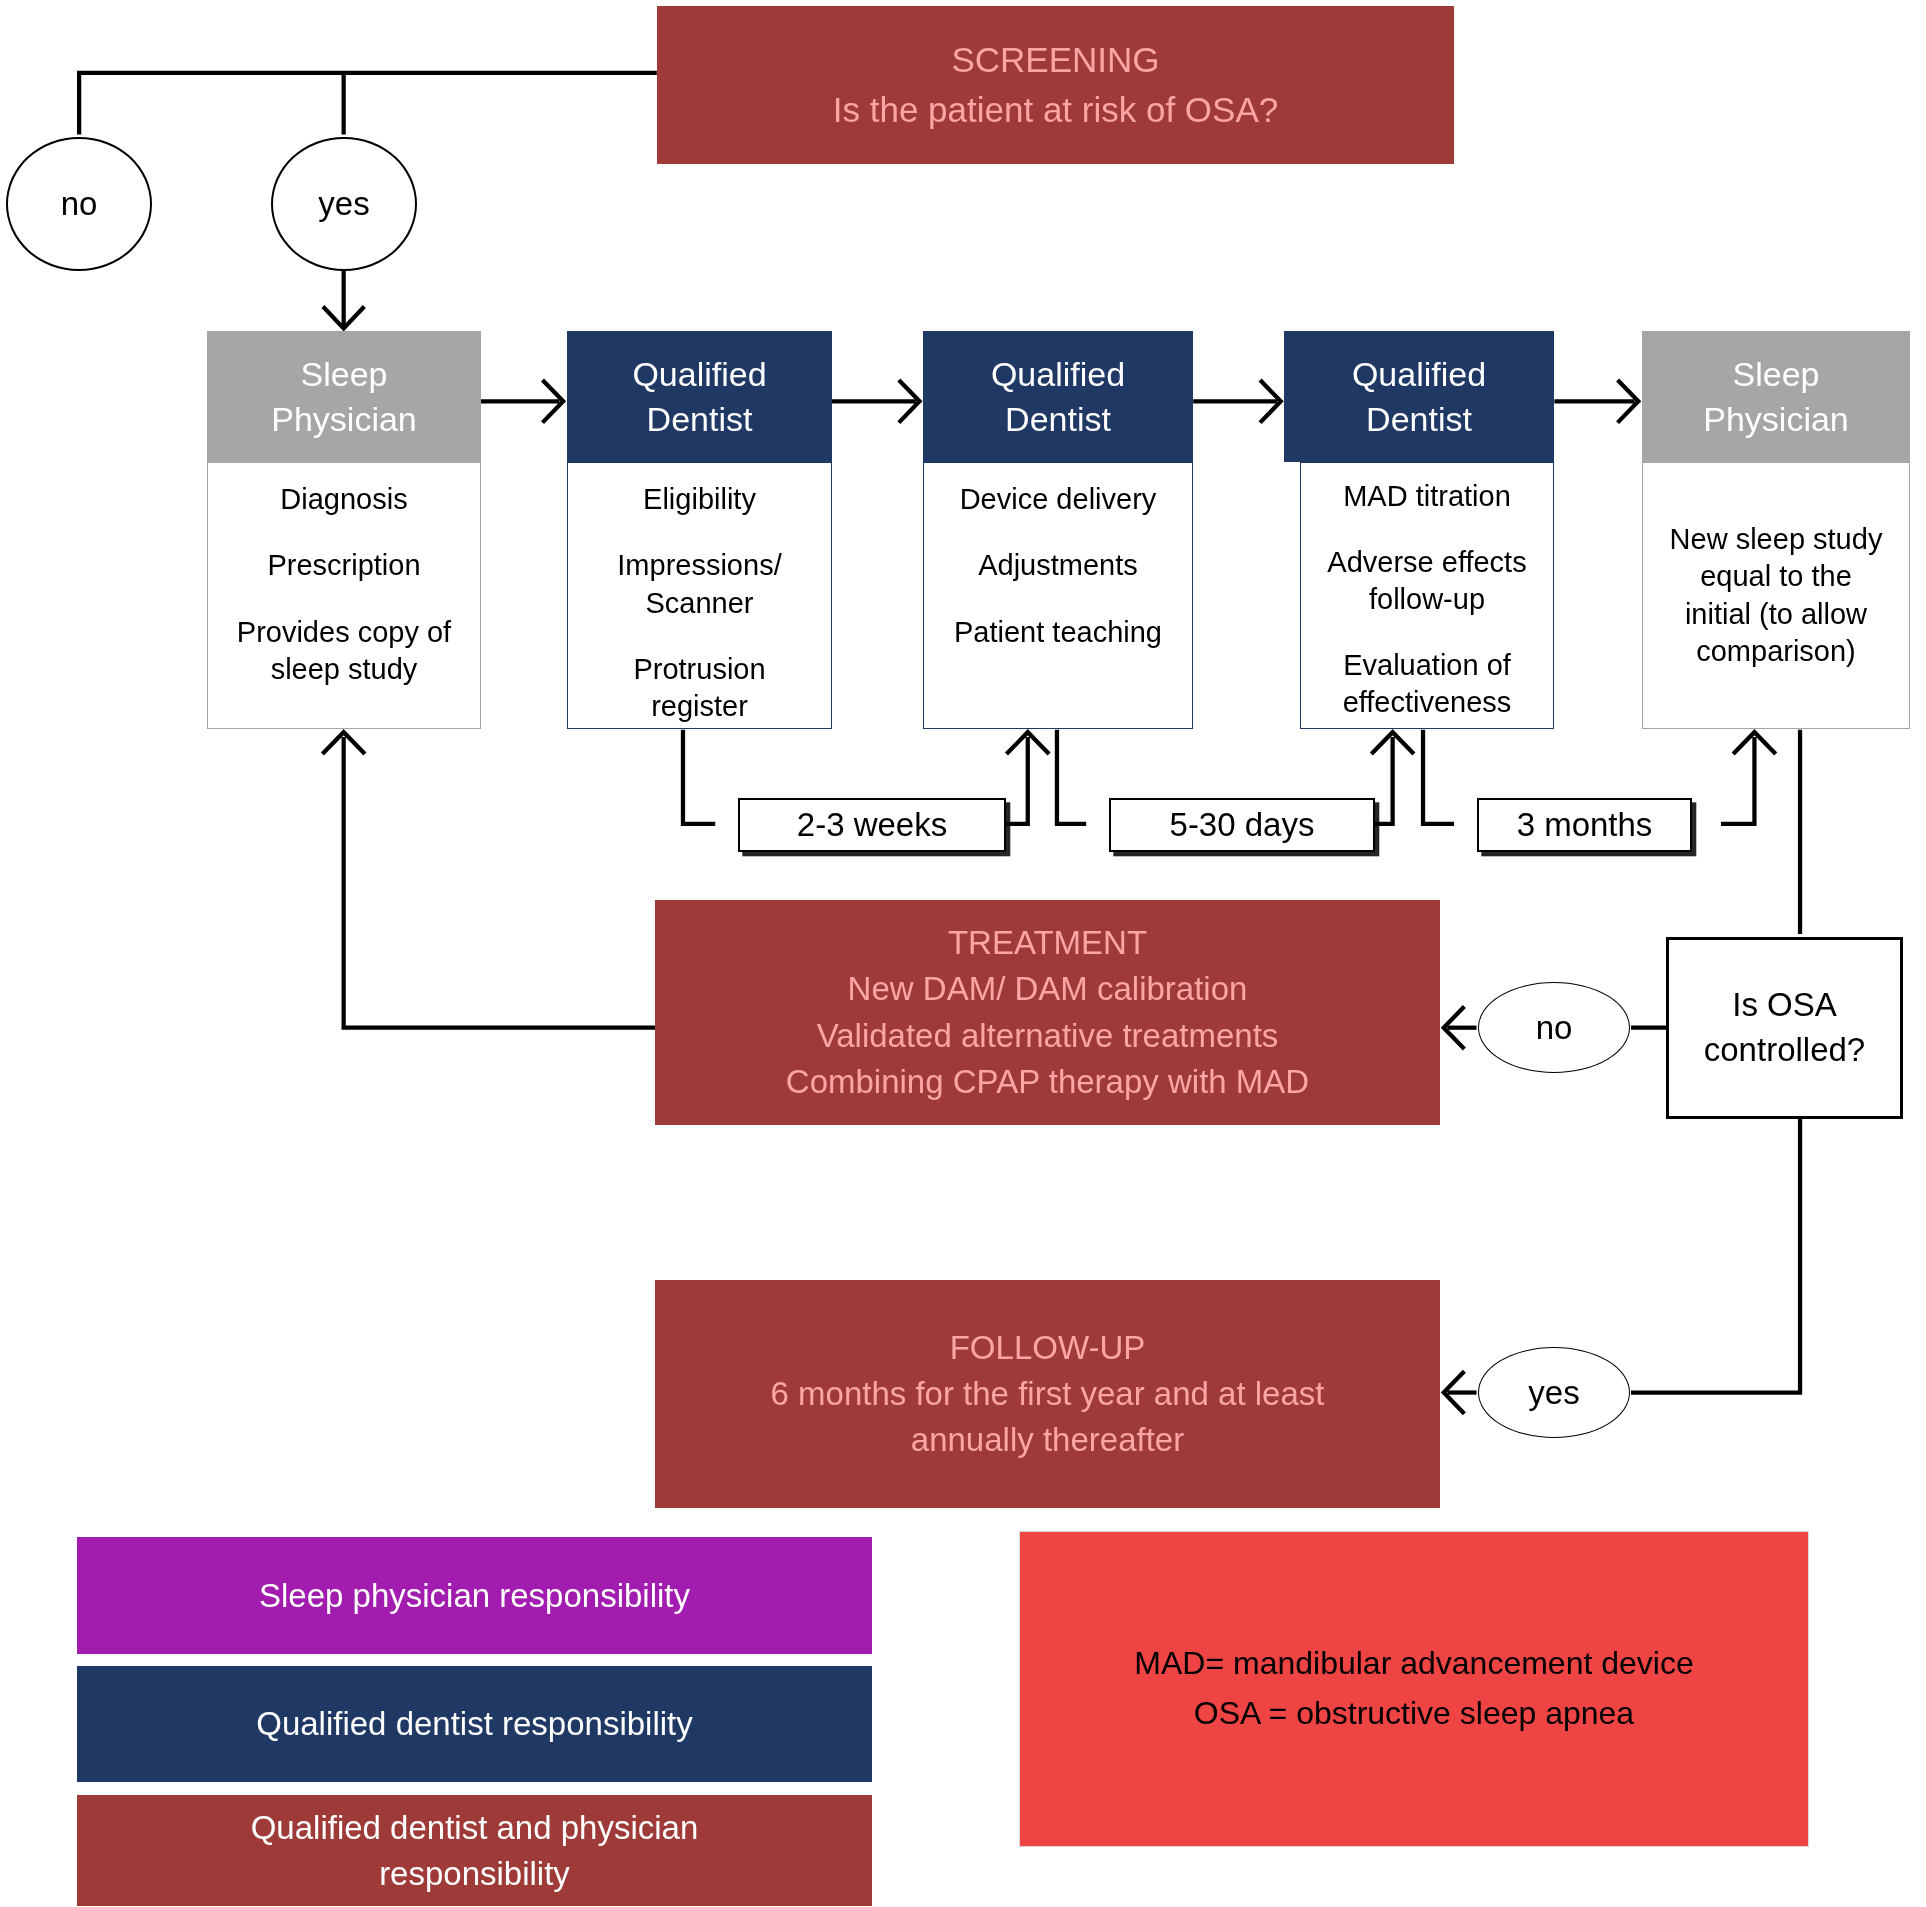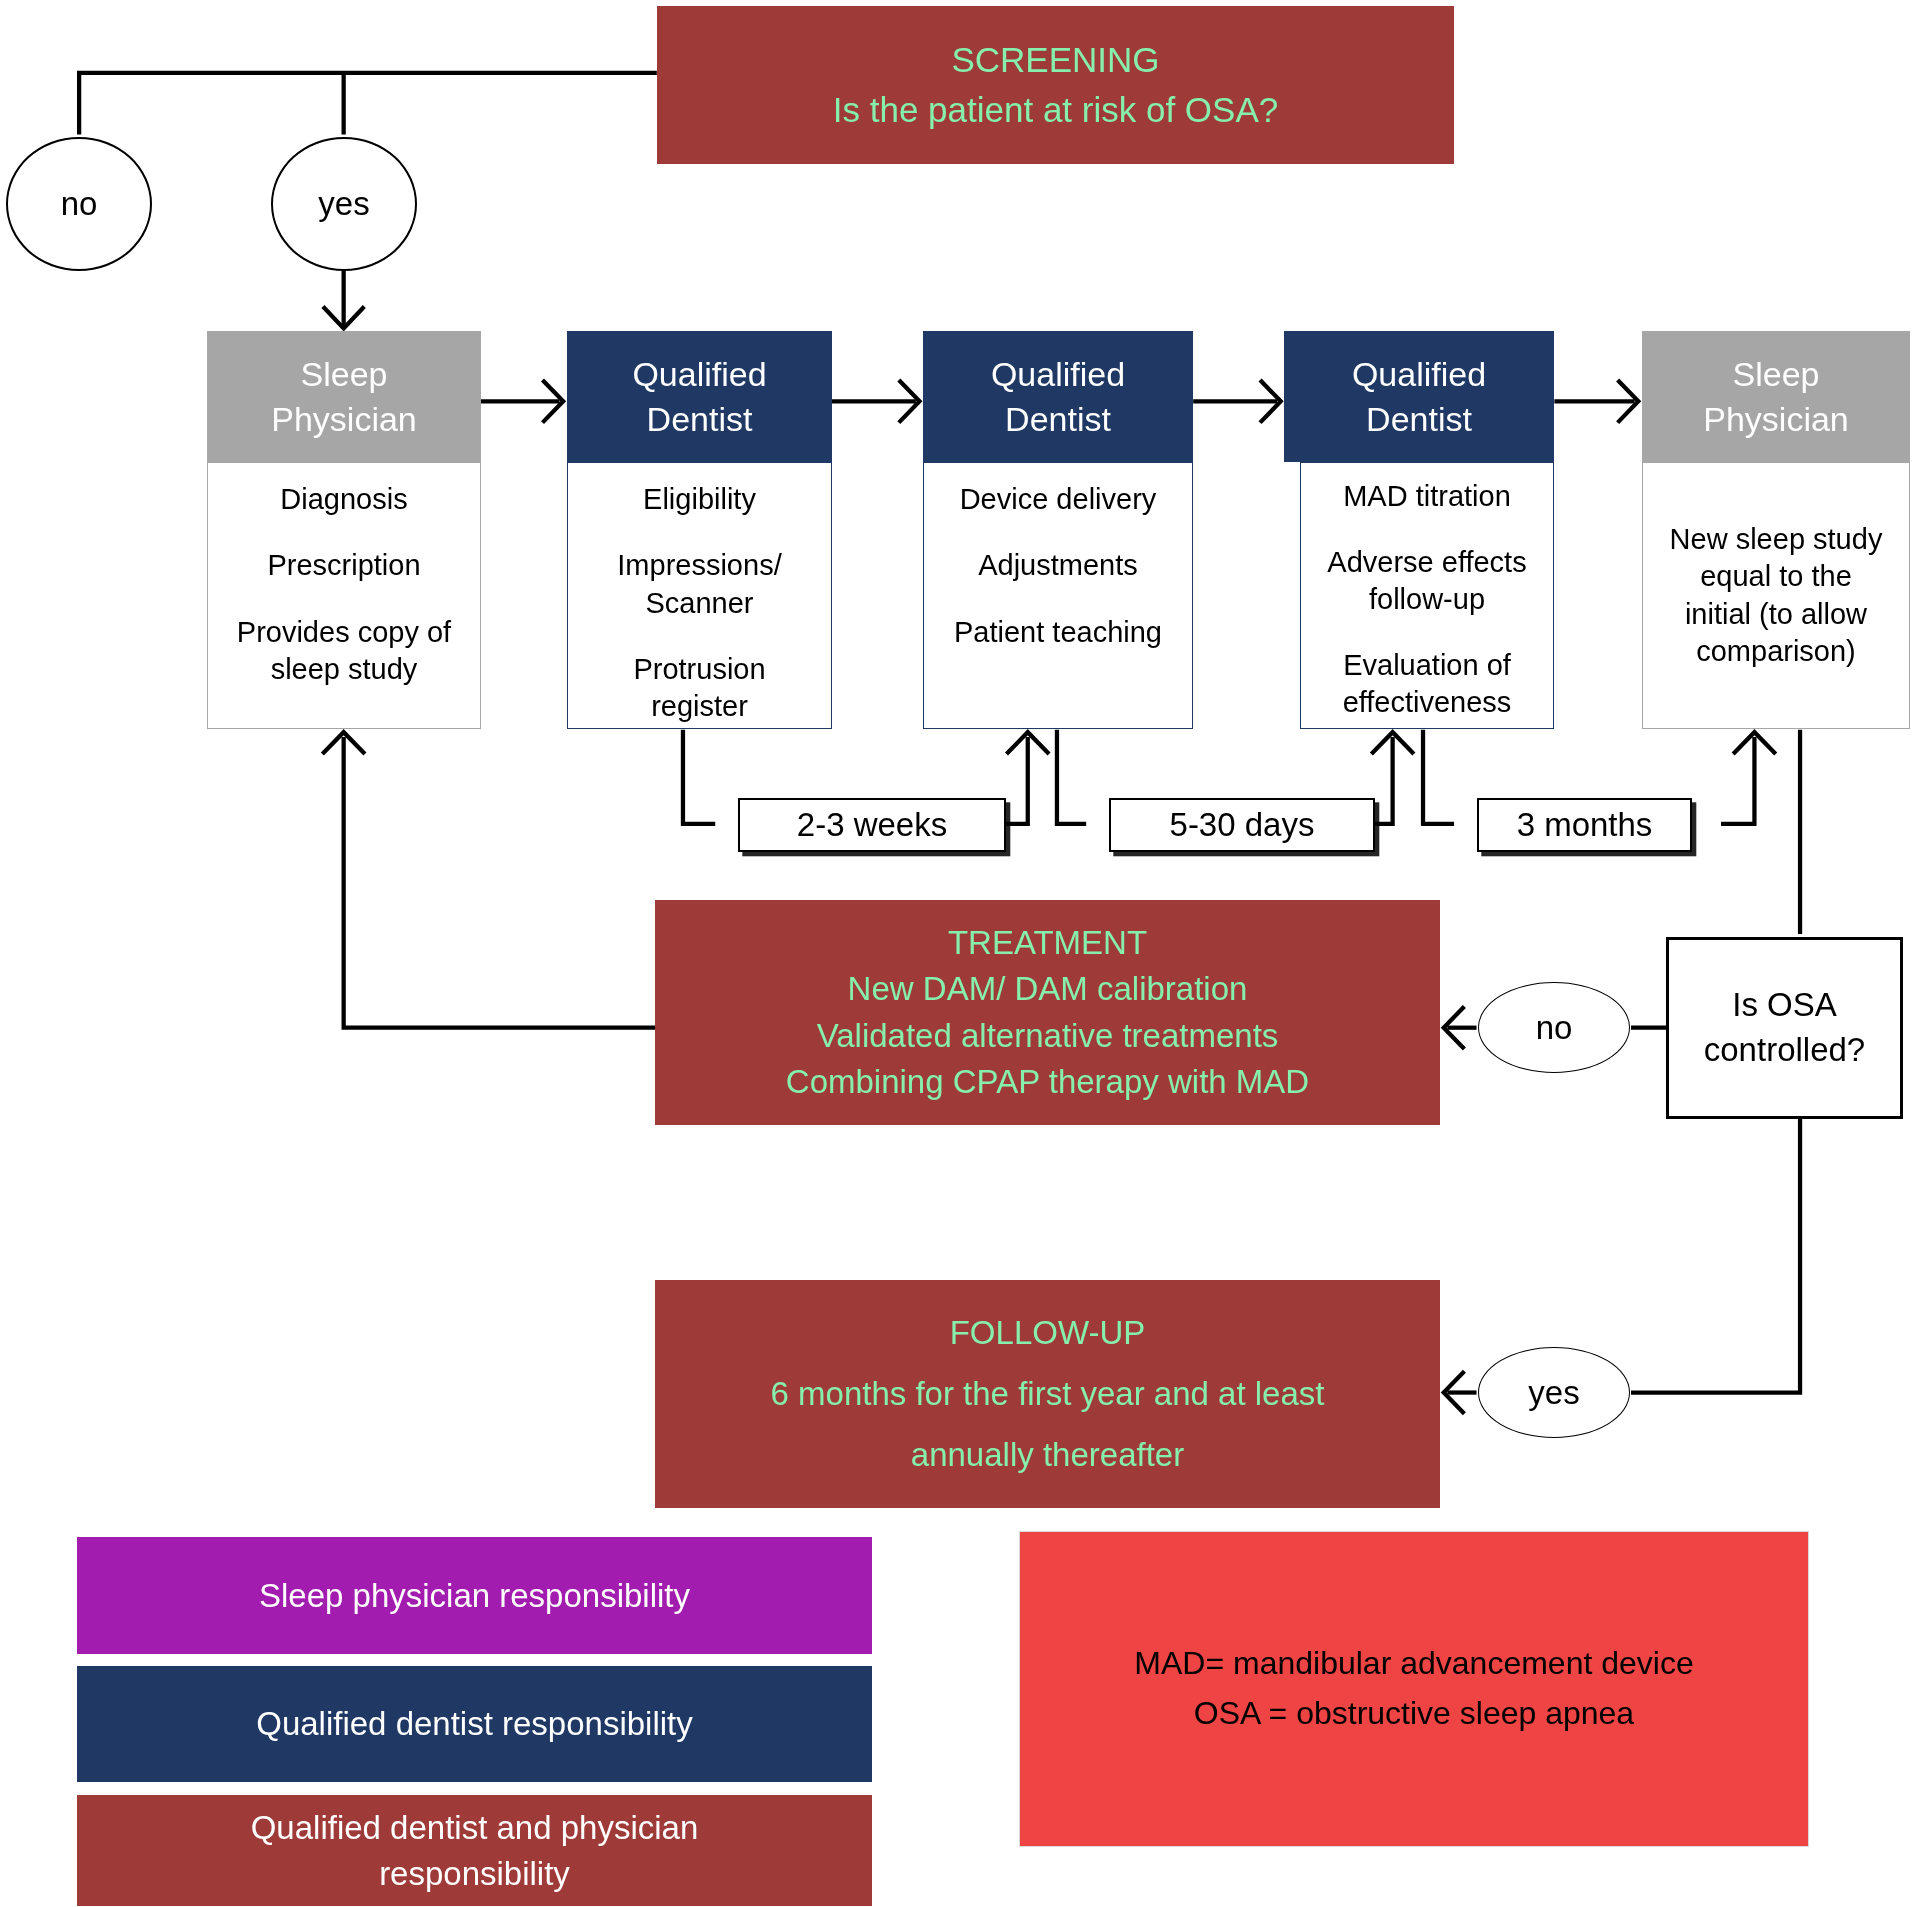--- a/index.html
+++ b/index.html
@@ -9,21 +9,21 @@
     height: 1907px;
     background: #ffffff;
     font-family: "Liberation Sans", sans-serif;
     color: #000;
   }
   .abs { position: absolute; box-sizing: border-box; }
   svg.connectors { position: absolute; left: 0; top: 0; pointer-events: none; }
   svg.connectors path { stroke: #000; stroke-width: 7; fill: none; }
 
   .bigbox {
-    color: #86efac;
+    color: #fca5a5;
     display: flex;
     flex-direction: column;
     justify-content: center;
     align-items: center;
     text-align: center;
     font-size: 35px;
     line-height: 1.42;
   }
   .ellipse {
     border: 2.4px solid #000;
@@ -208,21 +208,21 @@
     <span>Is OSA controlled?</span>
   </div>
 
   <div class="abs ellipse" style="left:1478px; top:982px; width:152px; height:91px; border-width:1.8px;">
     <span>no</span>
   </div>
   <div class="abs ellipse" style="left:1478px; top:1347px; width:152px; height:91px; border-width:1.8px;">
     <span>yes</span>
   </div>
 
-  <div class="abs bigbox" style="left: 655px; top: 1280px; width: 785px; height: 228px; font-size: 33px; line-height: 1.4; background-color: rgb(158, 58, 56); gap: 15px;">
+  <div class="abs bigbox" style="left: 655px; top: 1280px; width: 785px; height: 228px; font-size: 33px; line-height: 1.4; background-color: rgb(158, 58, 56);">
     <span>FOLLOW-UP</span>
     <span>6 months for the first year and at least</span>
     <span>annually thereafter</span>
   </div>
 
   <div class="abs legend-box" style="left: 77px; top: 1537px; width: 795px; height: 117px; background-color: #a21caf;">
     <span class="line-block">Sleep physician responsibility</span>
   </div>
   <div class="abs legend-box" style="left: 77px; top: 1666px; width: 795px; height: 116px; background-color: rgb(31, 56, 100);">
     <span class="line-block">Qualified dentist responsibility</span>

